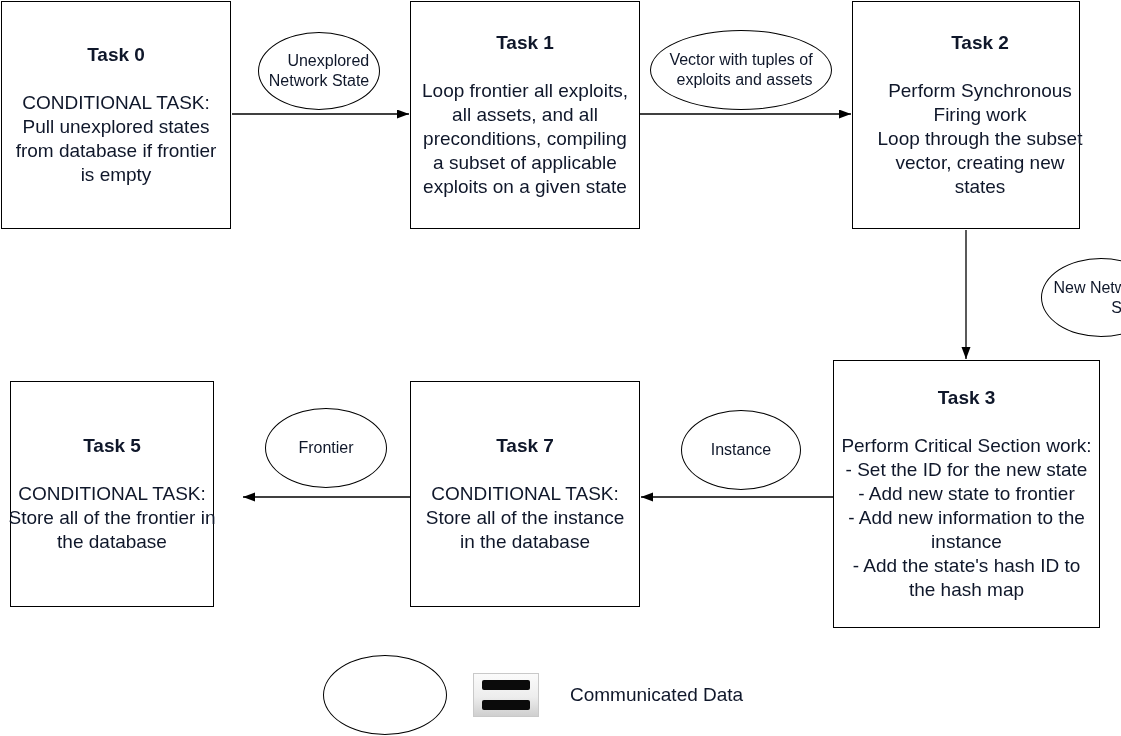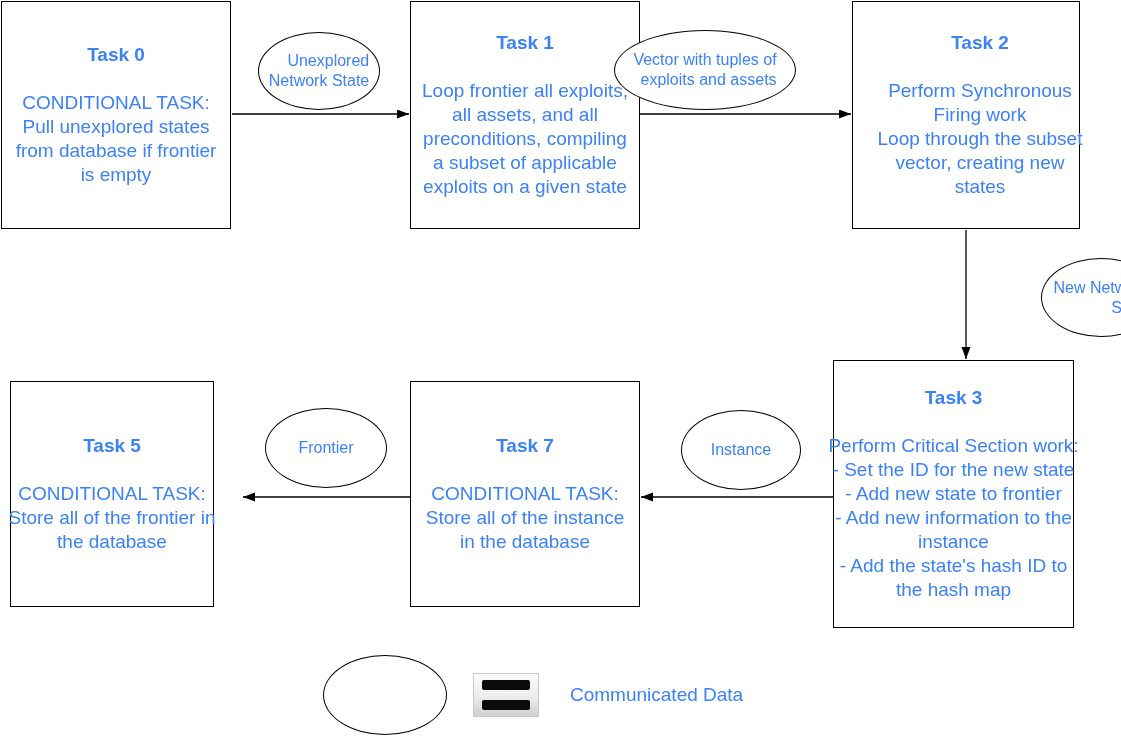--- a/index.html
+++ b/index.html
@@ -1,21 +1,21 @@
 <!DOCTYPE html>
 <html><head>
 <meta charset="utf-8">
 <style>
   html,body{margin:0;padding:0;background:#ffffff;}
   .canvas{
     position:relative;
     width:1121px;height:736px;
     background:#ffffff;
     font-family:"Liberation Sans","DejaVu Sans",sans-serif;
-    color:#3b82f6;
+    color:#0f172a;
     overflow:hidden;
   }
   .arrow-layer{position:absolute;left:0;top:0;z-index:0;}
   .task-box{
     position:absolute;
     box-sizing:border-box;
     background:#ffffff;
     border:1.7px solid #000000;
     display:flex;flex-direction:column;
     align-items:center;justify-content:center;
@@ -25,36 +25,36 @@
   .box-title{
     font-size:19px;font-weight:700;line-height:24px;
     margin-bottom:24px;white-space:pre;
   }
   .box-body{
     font-size:19px;line-height:24px;white-space:pre;
   }
   #box-0{left:1px;top:1px;width:230px;height:228px;}
   #box-1{left:410px;top:1px;width:230px;height:228px;}
   #box-2{left:852px;top:1px;width:228px;height:228px;padding-left:28px;}
-  #box-3{left:833px;top:360px;width:241px;height:268px;}
+  #box-3{left:833px;top:360px;width:267px;height:268px;}
   #box-4{left:410px;top:381px;width:230px;height:226px;}
   #box-5{left:10px;top:381px;width:204px;height:226px;}
   .ellipse{
     position:absolute;
     box-sizing:border-box;
     background:#ffffff;
     border:1.2px solid #000000;
     border-radius:50%;
     display:flex;align-items:center;justify-content:center;
     text-align:center;
     z-index:2;
   }
   .ellipse-label{font-size:16px;line-height:20px;white-space:pre;text-align:right;}
   #el-0{left:258px;top:32px;width:122px;height:78px;}
-  #el-1{left:614px;top:30px;width:182px;height:80px;}
+  #el-1{left:650px;top:30px;width:182px;height:80px;}
   #el-2{left:1041px;top:258px;width:120px;height:79px;}
   #el-3{left:681px;top:410px;width:120px;height:80px;}
   #el-4{left:265px;top:408px;width:122px;height:80px;}
   #el-legend{left:323px;top:655px;width:124px;height:80px;}
   .equals-icon{
     position:absolute;left:473px;top:673px;width:66px;height:44px;
     background:linear-gradient(180deg,#fbfbfb 0%,#ededed 55%,#cfcfcf 100%);
     border:1px solid #c9c9c9;
     box-sizing:border-box;
     display:flex;flex-direction:column;align-items:center;justify-content:center;

